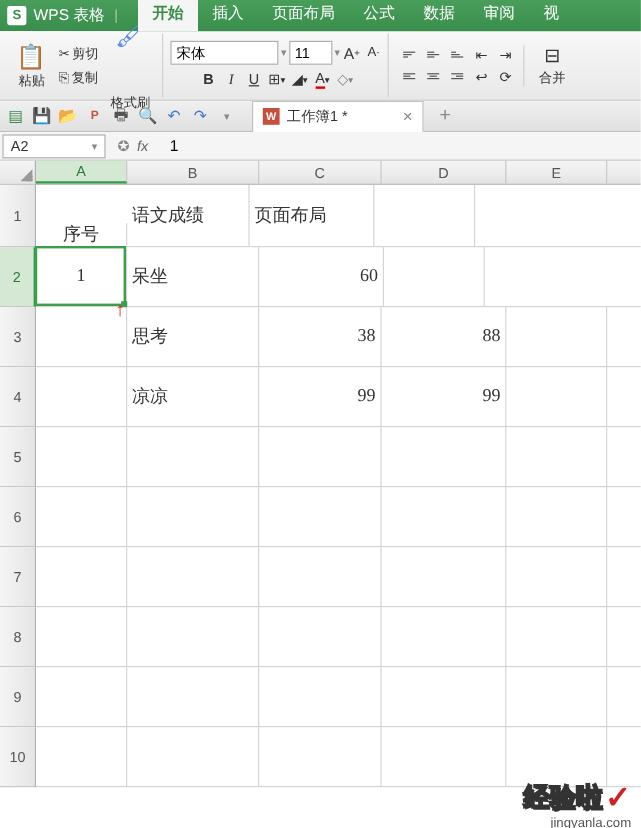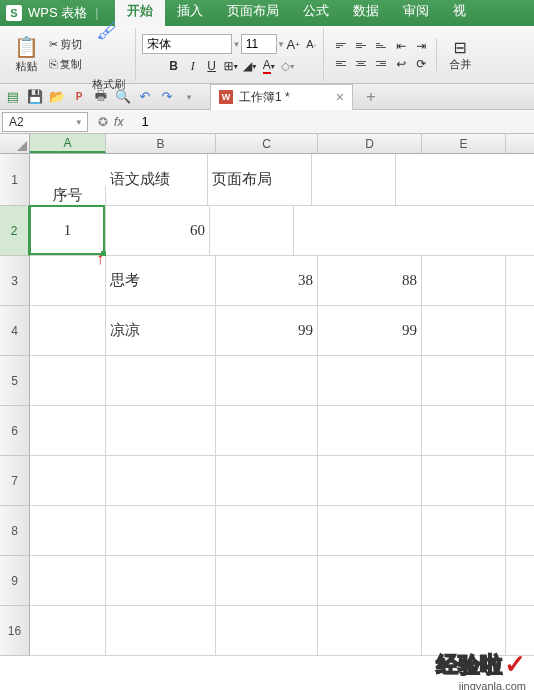--- a/index.html
+++ b/index.html
@@ -253,33 +253,34 @@
     <div class="row-headers" id="rowh">
         <div class="row-h" style="height: 52px;">1</div>
         <div class="row-h sel" style="height: 50px;">2</div>
         <div class="row-h" style="height: 50px;">3</div>
         <div class="row-h" style="height: 50px;">4</div>
         <div class="row-h" style="height: 50px;">5</div>
         <div class="row-h" style="height: 50px;">6</div>
         <div class="row-h" style="height: 50px;">7</div>
         <div class="row-h" style="height: 50px;">8</div>
         <div class="row-h" style="height: 50px;">9</div>
-        <div class="row-h" style="height: 50px;">16</div>
+        <div class="row-h" style="height: 50px;">10</div>
       </div>
     <div class="cells" id="cells">
       <div class="active-cell" id="active" style="left: -1px; top: 51px; width: 76px; height: 50px;"></div>
       <div class="red-arrow" id="arrow" style="left: 66px; top: 96px;">↑</div>
     <div class="row" style="height: 52px;">
           <div class="cell center" style="width: 76px; margin-top: 32px;">序号</div>
           <div class="cell" style="width: 102px;">语文成绩</div>
           <div class="cell" style="width: 104px;">页面布局</div>
           <div class="cell" style="width: 84px;"></div>
         </div>
         <div class="row" style="height: 50px;">
           <div class="cell center" style="width: 76px;">1</div>
+          <div class="cell" style="width: 110px;">呆坐</div>
           <div class="cell right" style="width: 104px;">60</div>
           <div class="cell" style="width: 84px;"></div>
         </div>
         <div class="row" style="height: 50px;">
           <div class="cell center" style="width: 76px;"></div>
           <div class="cell" style="width: 110px;">思考</div>
           <div class="cell right" style="width: 102px;">38</div>
           <div class="cell right" style="width: 104px;">88</div>
           <div class="cell" style="width: 84px;"></div>
         </div>

